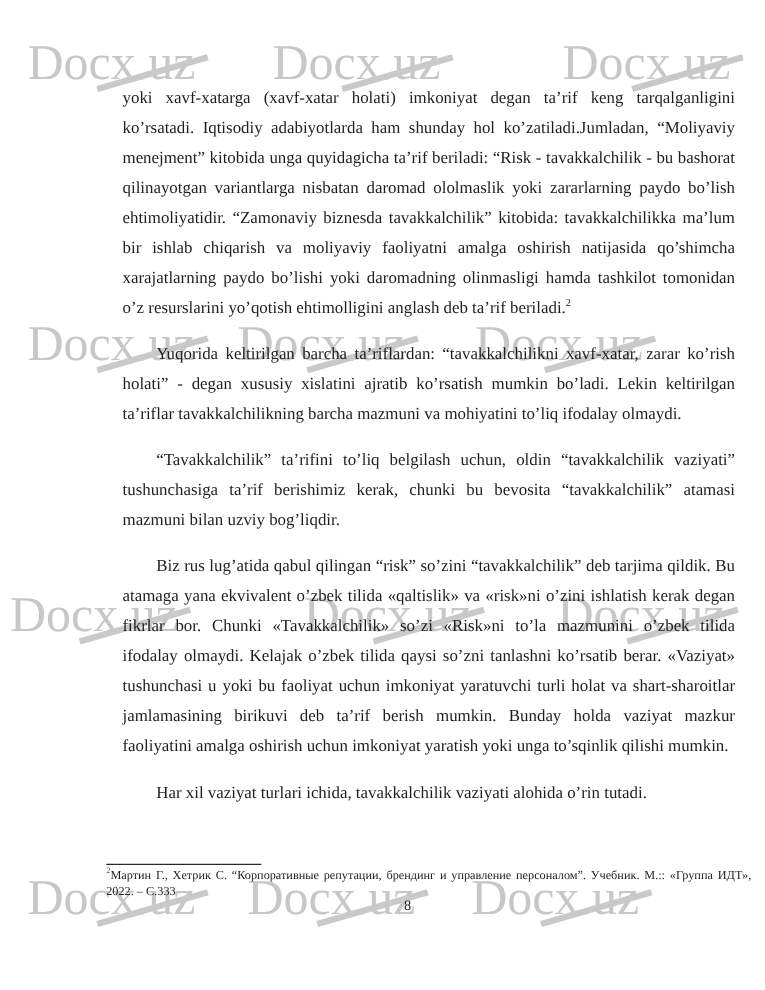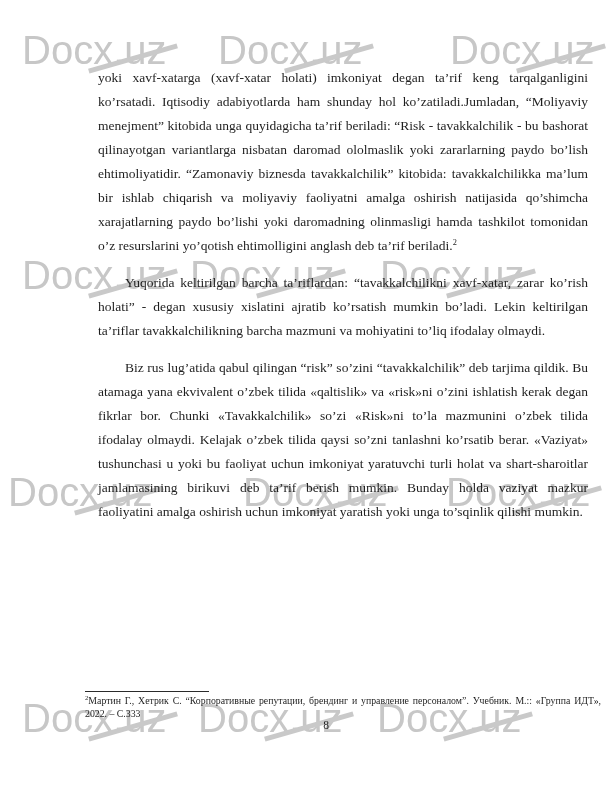--- a/index.html
+++ b/index.html
@@ -12,21 +12,21 @@
     position: relative;
     width: 612px; height: 792px;
     background: #ffffff;
     overflow: hidden;
   }
 
   
   .wm-layer { position: absolute; inset: 0; z-index: 0; }
   .watermark {
     position: absolute;
-    font-family: Liberation Sans, sans-serif;
+    font-family: Liberation Serif, serif;
     font-size: 40px;
     line-height: 1;
     color: #c7c7c7;
     white-space: nowrap;
     user-select: none;
   }
   .watermark::after {
     content: "";
     position: absolute;
     width: 92px; height: 5px;
@@ -105,21 +105,23 @@
     <div class="watermark" style="left:446px; top:472px;">Docx.uz</div>
 
     <div class="watermark" style="left:22px;  top:698px;">Docx.uz</div>
     <div class="watermark" style="left:198px; top:698px;">Docx.uz</div>
     <div class="watermark" style="left:377px; top:698px;">Docx.uz</div>
   </div>
 
   <div class="content">
     <p class="no-indent"><span>yoki xavf-xatarga (xavf-xatar holati) imkoniyat degan ta’rif keng tarqalganligini ko’rsatadi. Iqtisodiy adabiyotlarda ham shunday hol ko’zatiladi.Jumladan, “Moliyaviy menejment” kitobida unga quyidagicha ta’rif beriladi: “Risk - tavakkalchilik - bu bashorat qilinayotgan variantlarga nisbatan daromad ololmaslik yoki zararlarning paydo bo’lish ehtimoliyatidir. “Zamonaviy biznesda tavakkalchilik” kitobida: tavakkalchilikka ma’lum bir ishlab chiqarish va moliyaviy faoliyatni amalga oshirish natijasida qo’shimcha xarajatlarning paydo bo’lishi yoki daromadning olinmasligi hamda tashkilot tomonidan o’z resurslarini yo’qotish ehtimolligini anglash deb ta’rif beriladi.</span><sup class="fn-ref">2</sup></p>
     <p>Yuqorida keltirilgan barcha ta’riflardan: “tavakkalchilikni xavf-xatar, zarar ko’rish holati” - degan xususiy xislatini ajratib ko’rsatish mumkin bo’ladi. Lekin keltirilgan ta’riflar tavakkalchilikning barcha mazmuni va mohiyatini to’liq ifodalay olmaydi.</p>
+    <p>“Tavakkalchilik” ta’rifini to’liq belgilash uchun, oldin “tavakkalchilik vaziyati” tushunchasiga ta’rif berishimiz kerak, chunki bu bevosita “tavakkalchilik” atamasi mazmuni bilan uzviy bog’liqdir.</p>
     <p>Biz rus lug’atida qabul qilingan “risk” so’zini “tavakkalchilik” deb tarjima qildik. Bu atamaga yana ekvivalent o’zbek tilida «qaltislik» va «risk»ni o’zini ishlatish kerak degan fikrlar bor. Chunki «Tavakkalchilik» so’zi «Risk»ni to’la mazmunini o’zbek tilida ifodalay olmaydi. Kelajak o’zbek tilida qaysi so’zni tanlashni ko’rsatib berar. «Vaziyat» tushunchasi u yoki bu faoliyat uchun imkoniyat yaratuvchi turli holat va shart-sharoitlar jamlamasining birikuvi deb ta’rif berish mumkin. Bunday holda vaziyat mazkur faoliyatini amalga oshirish uchun imkoniyat yaratish yoki unga to’sqinlik qilishi mumkin.</p>
+    <p>Har xil vaziyat turlari ichida, tavakkalchilik vaziyati alohida o’rin tutadi.</p>
   </div>
 
   <div class="footnote-rule"></div>
   <p class="footnote"><sup>2</sup><span>Мартин Г., Хетрик С. “Корпоративные репутации, брендинг и управление персоналом”. Учебник. М.:: «Группа ИДТ», 2022. – С.333</span></p>
 
   <div class="page-number">8</div>
 
 </div>
 
 </body></html>

